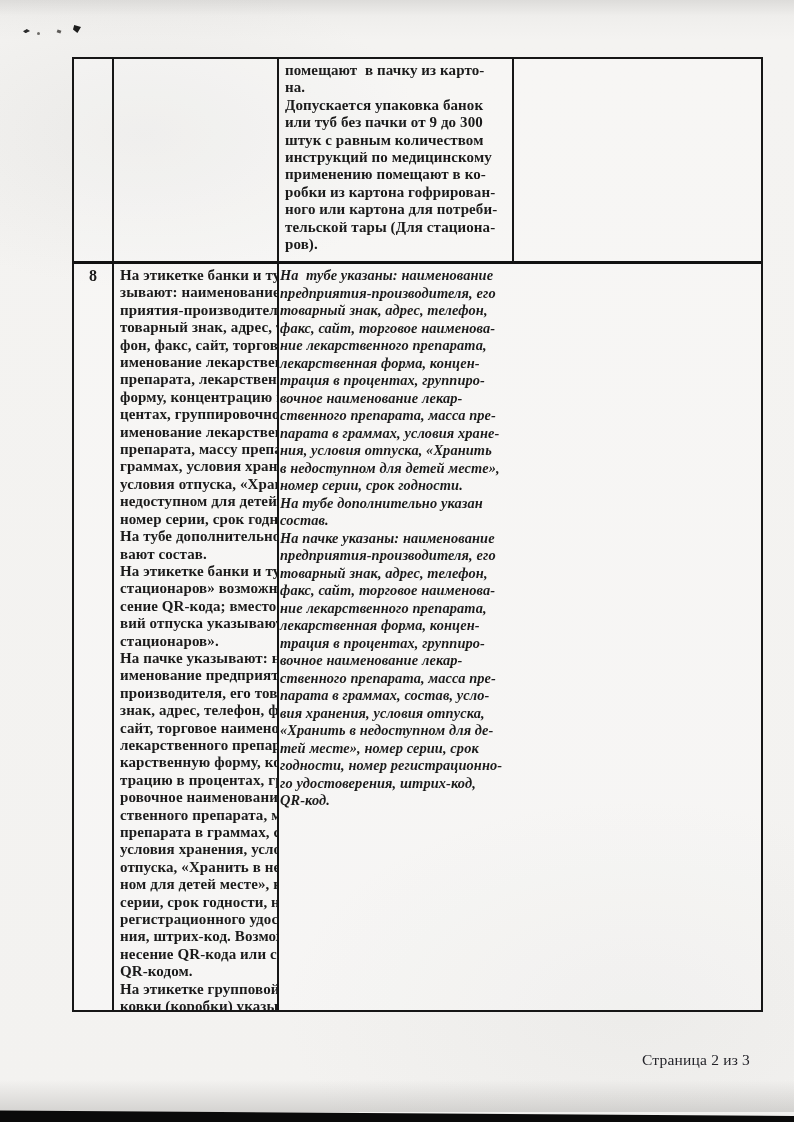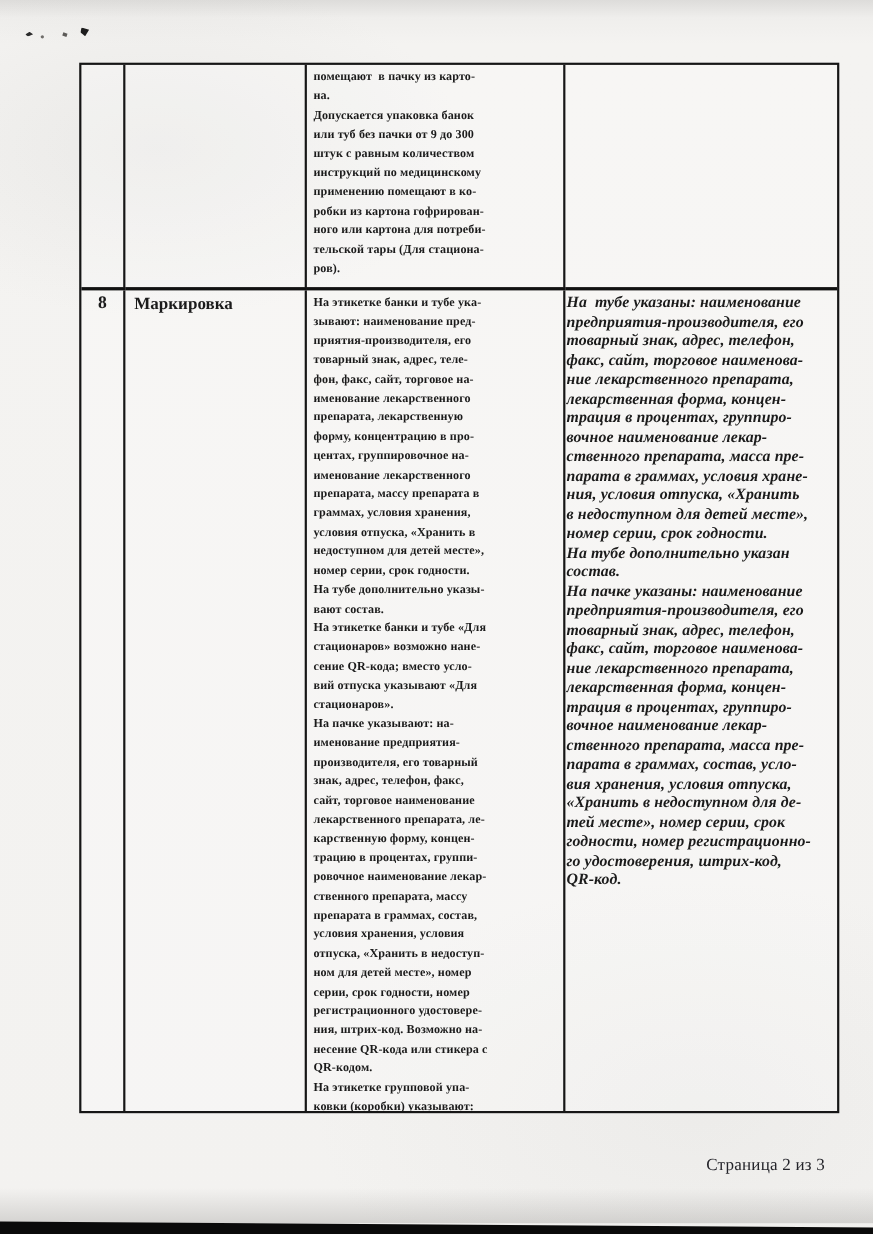--- a/index.html
+++ b/index.html
@@ -50,21 +50,21 @@
   .cell {
     box-sizing: border-box;
     border-right: 2px solid #161616;
     overflow: hidden;
   }
   .cell.last-col { border-right: none; }
   .cell.row1 { border-bottom: 3px solid #111; }
   .cell-text {
     white-space: pre;
     font-weight: bold;
-    font-size: 11px;
+    font-size: 15px;
     line-height: 17.4px;
     padding: 3px 4px 0 6px;
     letter-spacing: 0.1px;
   }
   .cell-text.col4 { font-size: 14.4px; line-height: 17.5px; padding-left: 1px; font-style: italic; }
   .num-cell { text-align: center; font-weight: bold; font-size: 16px; padding-top: 3px; }
   .param-cell { font-weight: bold; font-size: 15.5px; padding: 4px 4px 0 8px; }
 
   .footer {
     position: absolute;
@@ -100,21 +100,20 @@
 робки из картона гофрирован-
 ного или картона для потреби-
 тельской тары (Для стациона-
 ров).</div>
     </div>
     <div class="cell row1 last-col">
       <div class="cell-text col4"></div>
     </div>
 
     <div class="cell num-cell">8</div>
-    <div class="cell param-cell">Маркировка</div>
     <div class="cell">
       <div class="cell-text">На этикетке банки и тубе ука-
 зывают: наименование пред-
 приятия-производителя, его
 товарный знак, адрес, теле-
 фон, факс, сайт, торговое на-
 именование лекарственного
 препарата, лекарственную
 форму, концентрацию в про-
 центах, группировочное на-

